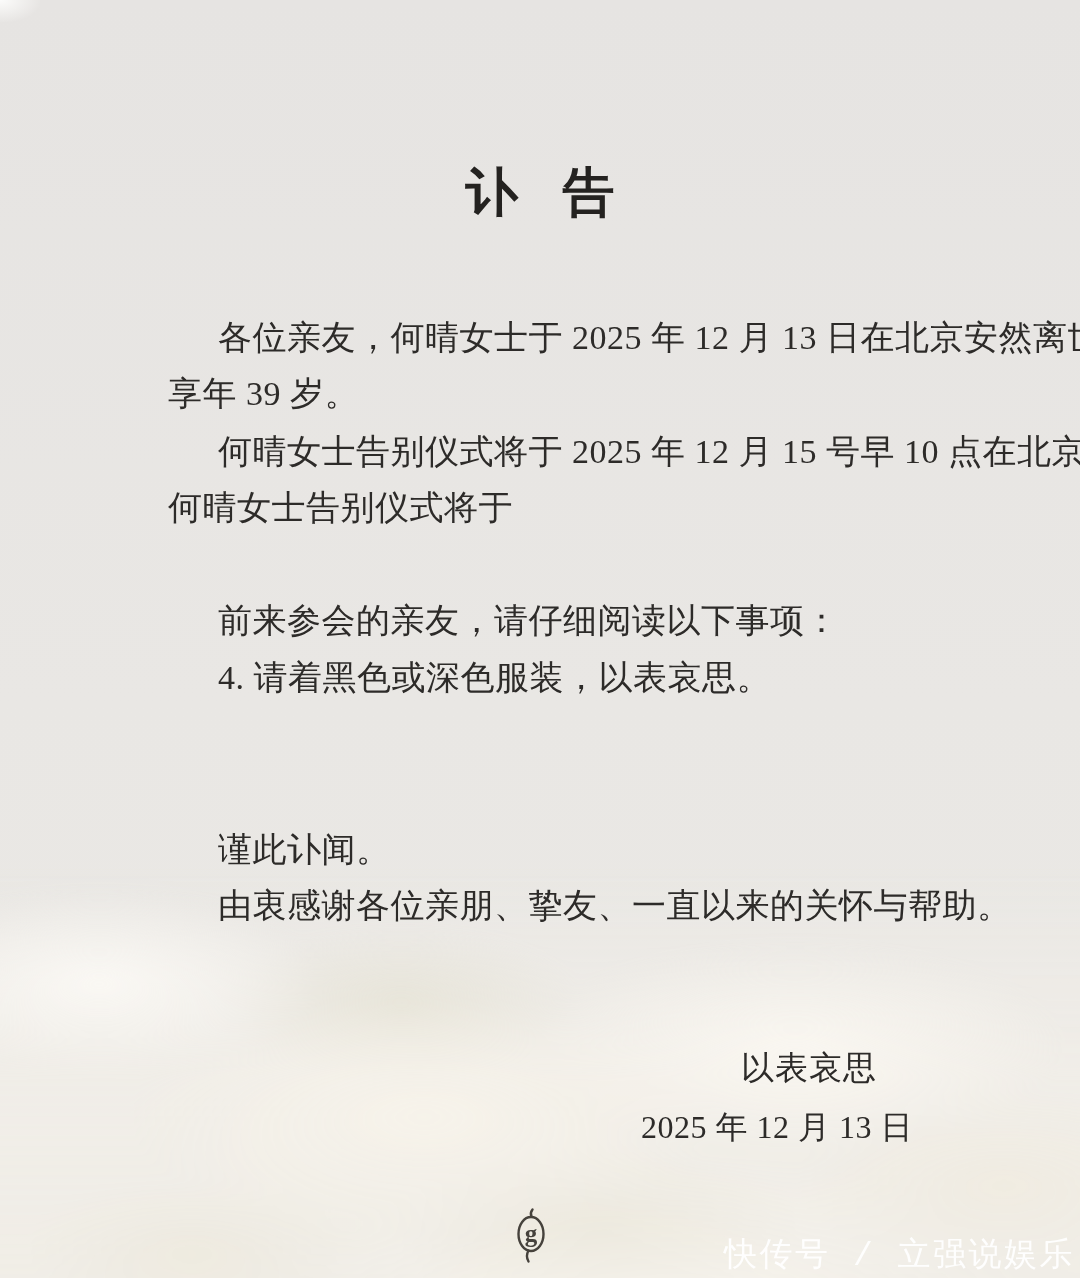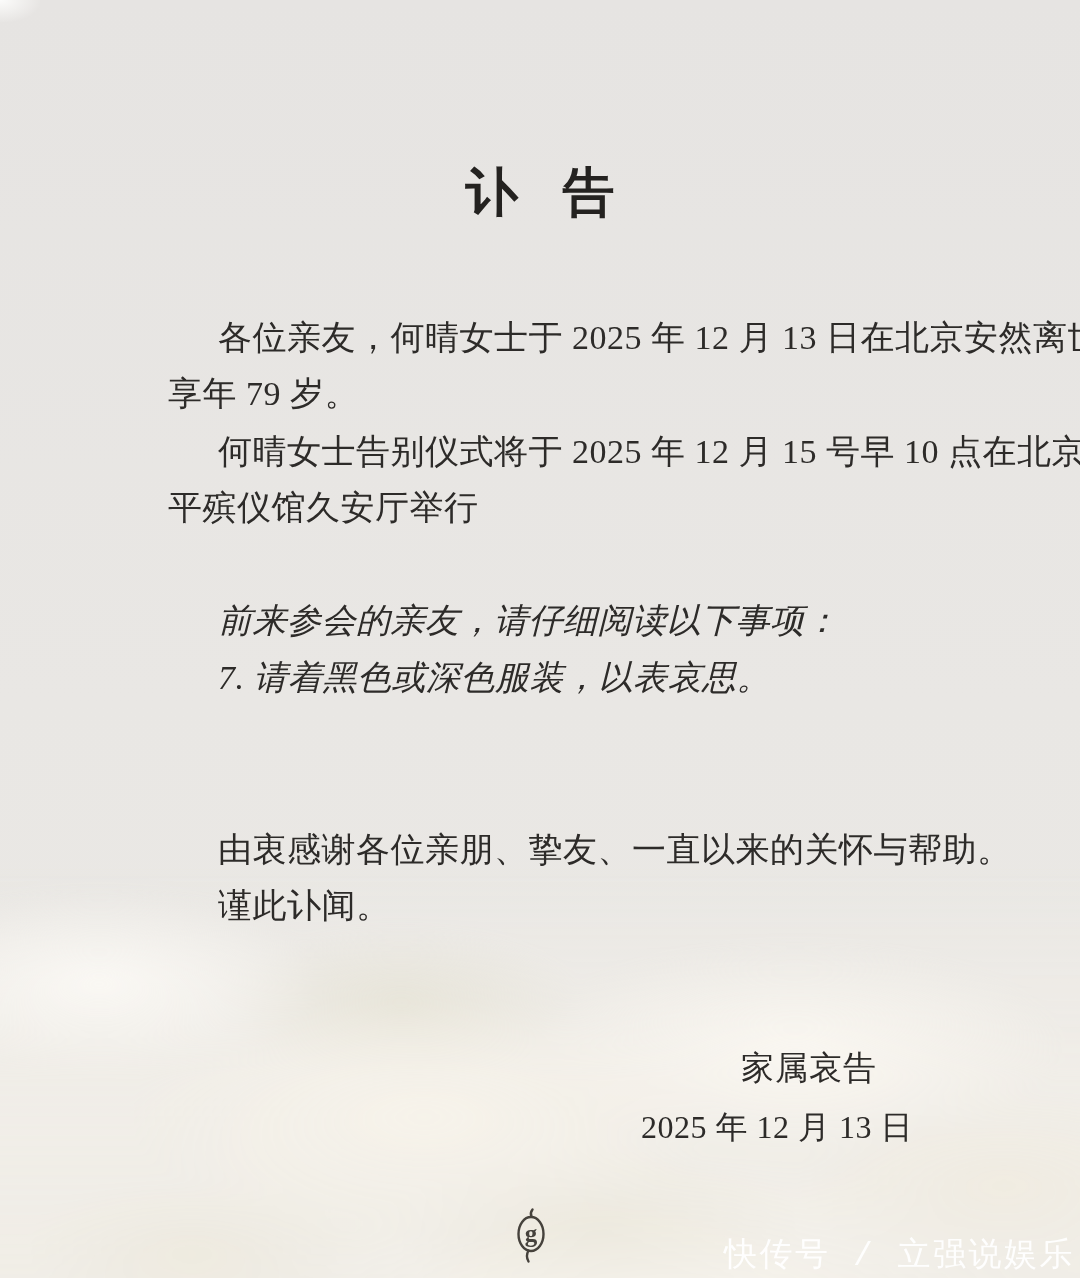--- a/index.html
+++ b/index.html
@@ -50,21 +50,21 @@
     margin: 0;
     font-size: 34px;
     line-height: 56px;
     letter-spacing: 0.5px;
     white-space: nowrap;
   }
   #para-notice p { line-height: 57px; }
   .indent { padding-left: 50px; }
   #para-intro    { top: 310px; }
   #para-ceremony { top: 424px; }
-  #para-notice   { top: 592px; font-style: italic; }
+  #para-notice   { top: 592px; }
   #para-thanks   { top: 822px; }
   .signature {
     position: absolute; top: 1046px; right: 203px;
     font-size: 33px; letter-spacing: 1px; white-space: nowrap;
   }
   .sign-date {
     position: absolute; top: 1106px; right: 167px;
     font-size: 32px; letter-spacing: 0.5px; white-space: nowrap;
   }
   .logo { position: absolute; left: 512px; top: 1206px; width: 38px; height: 60px; }
@@ -82,39 +82,39 @@
 
 <div class="page">
 
   <div class="texture"></div>
   <div class="corner-artifact"></div>
 
   <h1 class="title">讣 告</h1>
 
   <div class="para" id="para-intro">
     <p class="indent">各位亲友，何晴女士于 2025 年 12 月 13 日在北京安然离世，</p>
-    <p>享年 79 岁。</p>
+    <p>享年 39 岁。</p>
   </div>
 
   <div class="para" id="para-ceremony">
     <p class="indent">何晴女士告别仪式将于 2025 年 12 月 15 号早 10 点在北京昌</p>
-    <p>平殡仪馆久安厅举行</p>
+    <p>何晴女士告别仪式将于</p>
   </div>
 
   <div class="para" id="para-notice">
     <p class="indent">前来参会的亲友，请仔细阅读以下事项：</p>
-    <p class="indent">7. 请着黑色或深色服装，以表哀思。</p>
+    <p class="indent">4. 请着黑色或深色服装，以表哀思。</p>
   </div>
 
   <div class="para" id="para-thanks">
+    <p class="indent">谨此讣闻。</p>
     <p class="indent">由衷感谢各位亲朋、挚友、一直以来的关怀与帮助。</p>
-    <p class="indent">谨此讣闻。</p>
   </div>
 
-  <div class="signature">家属哀告</div>
+  <div class="signature">以表哀思</div>
   <div class="sign-date">2025 年 12 月 13 日</div>
 
   <div class="logo">
     <svg width="38" height="60" viewBox="0 0 38 60" xmlns="http://www.w3.org/2000/svg">
       <g fill="none" stroke="#46423c" stroke-width="2.4" stroke-linecap="round">
         <path d="M20.5,3.5 C18.5,6 18.6,8.5 19.5,10.5"></path>
         <ellipse cx="19" cy="28" rx="12.5" ry="17"></ellipse>
         <path d="M16.5,44.5 C14.5,48 14.8,52.5 16.5,55.5"></path>
       </g>
       <text x="19" y="36" text-anchor="middle" font-family="Liberation Serif, DejaVu Serif, serif" font-size="25" font-weight="600" fill="#46423c">g</text>

